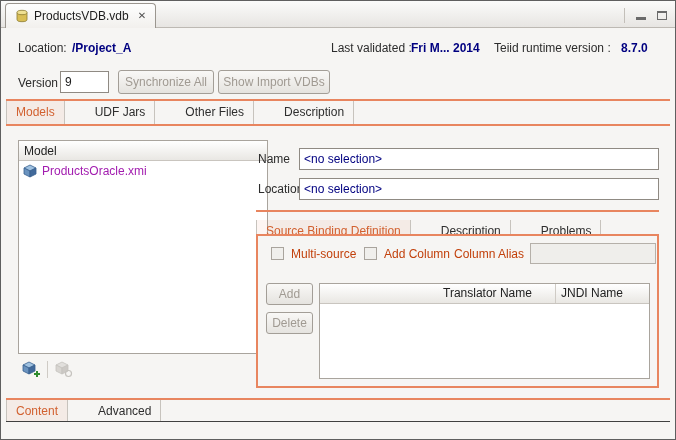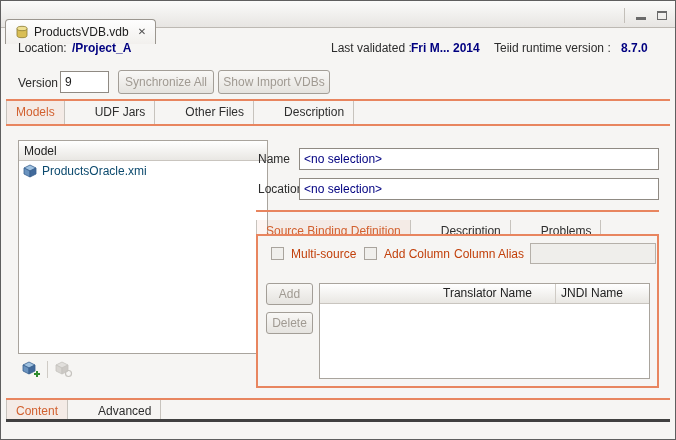--- a/index.html
+++ b/index.html
@@ -7,21 +7,21 @@
   body{position:relative;background:#e9e7e4;font-size:12px;color:#2e2e2e;}
   .window{position:absolute;inset:0;border:1px solid #5f5f5f;background:#f6f5f3;}
   .abs{position:absolute;}
 
   
   .tabstrip{position:absolute;top:0;left:0;right:0;height:27px;
     background:linear-gradient(#fbfbfa,#e7e5e2);border-bottom:1px solid #bdb9b3;}
   .editor-tab{position:absolute;left:4px;top:2px;height:25px;padding:2px 9px;
     display:flex;align-items:center;gap:5px;
     background:linear-gradient(#fefefe,#f2f0ed);border:1px solid #9b968f;border-bottom:none;
-    border-radius:4px 4px 0 0;margin-top:16px;}
+    border-radius:4px 4px 0 0;}
   .tab-title{font-size:12px;color:#1c1c1c;}
   .tab-close{font-size:10px;color:#4f4f4f;margin-left:4px;cursor:pointer;line-height:10px;}
   .win-controls{position:absolute;right:8px;top:6px;height:16px;display:flex;align-items:center;gap:11px;}
   .ctrl-divider{width:1px;height:15px;background:#c3bfb9;}
   .min-glyph{width:10px;height:3px;background:#6a6a6a;display:inline-block;margin-top:7px;}
   .max-glyph{width:10px;height:9px;border:1px solid #6a6a6a;border-top:2px solid #6a6a6a;display:inline-block;}
 
   
   .lbl{color:#2c2c2c;}
   .val{color:var(--value-blue,#000080);font-weight:bold;}
@@ -48,21 +48,21 @@
   #main-tabs{left:5px;right:5px;top:100px;height:23px;}
   .tab{padding:0 9px;line-height:23px;border-right:1px solid #c7c3bd;color:#2e2e2e;cursor:pointer;white-space:nowrap;}
   .tab:first-child{border-left:1px solid #c7c3bd;}
   .tab.active{color:var(--accent-text,#d2602f);background:rgba(226,118,77,0.07);}
   #main-line-bottom{left:5px;right:5px;top:123px;}
 
   
   #model-table{left:17px;top:139px;width:250px;height:214px;border:1px solid #a9a49d;background:#fff;}
   .table-header{height:20px;background:linear-gradient(#ffffff,#e9e7e3);border-bottom:1px solid #c9c5bf;
     display:flex;align-items:center;padding:0 5px;color:#222;}
-  .model-row{height:20px;display:flex;align-items:center;gap:5px;padding:0 4px;background:#fff;color:#0c4a6e;}
+  .model-row{height:20px;display:flex;align-items:center;gap:5px;padding:0 4px;background:#fff;color:#a21caf;}
 
   
   .icon-btn{width:20px;height:20px;display:flex;align-items:center;justify-content:center;cursor:pointer;}
   #add-model-btn{left:20px;top:358px;}
   #toolbar-divider{left:46px;top:360px;width:1px;height:17px;background:#cfcbc5;}
   #remove-model-btn{left:53px;top:358px;opacity:.45;}
 
   
   #name-label{left:257px;top:151px;}
   #name-input{left:298px;top:147px;width:360px;height:22px;color:var(--value-blue,#000080);}
@@ -86,21 +86,21 @@
   #sbd-table{left:61px;top:47px;right:7px;bottom:7px;border:1px solid #a9a49d;background:#fff;display:flex;flex-direction:column;}
   .sbd-header{height:20px;background:linear-gradient(#ffffff,#e9e7e3);border-bottom:1px solid #c9c5bf;display:flex;}
   .sbd-col{padding:0 5px;line-height:19px;border-right:1px solid #cfcbc5;color:#222;overflow:hidden;white-space:nowrap;}
   .sbd-col.c1{width:118px;margin-top:36px;}
   .sbd-col.c2{width:118px;}
   .sbd-col.c3{flex:1;border-right:none;}
   .sbd-body{flex:1;background:#fff;}
 
   
   #bottom-line{left:5px;right:5px;top:397px;}
-  #bottom-tabs{left:5px;right:5px;top:399px;height:22px;border-bottom:3px solid #404040;}
+  #bottom-tabs{left:5px;right:5px;top:399px;height:22px;border-bottom:1px solid #404040;}
   .tab.bottom{line-height:22px;}
 </style>
 </head>
 <body>
 
 <div class="window">
 
   <div class="tabstrip">
     <div class="editor-tab">
       <span style="display:inline-flex;">

